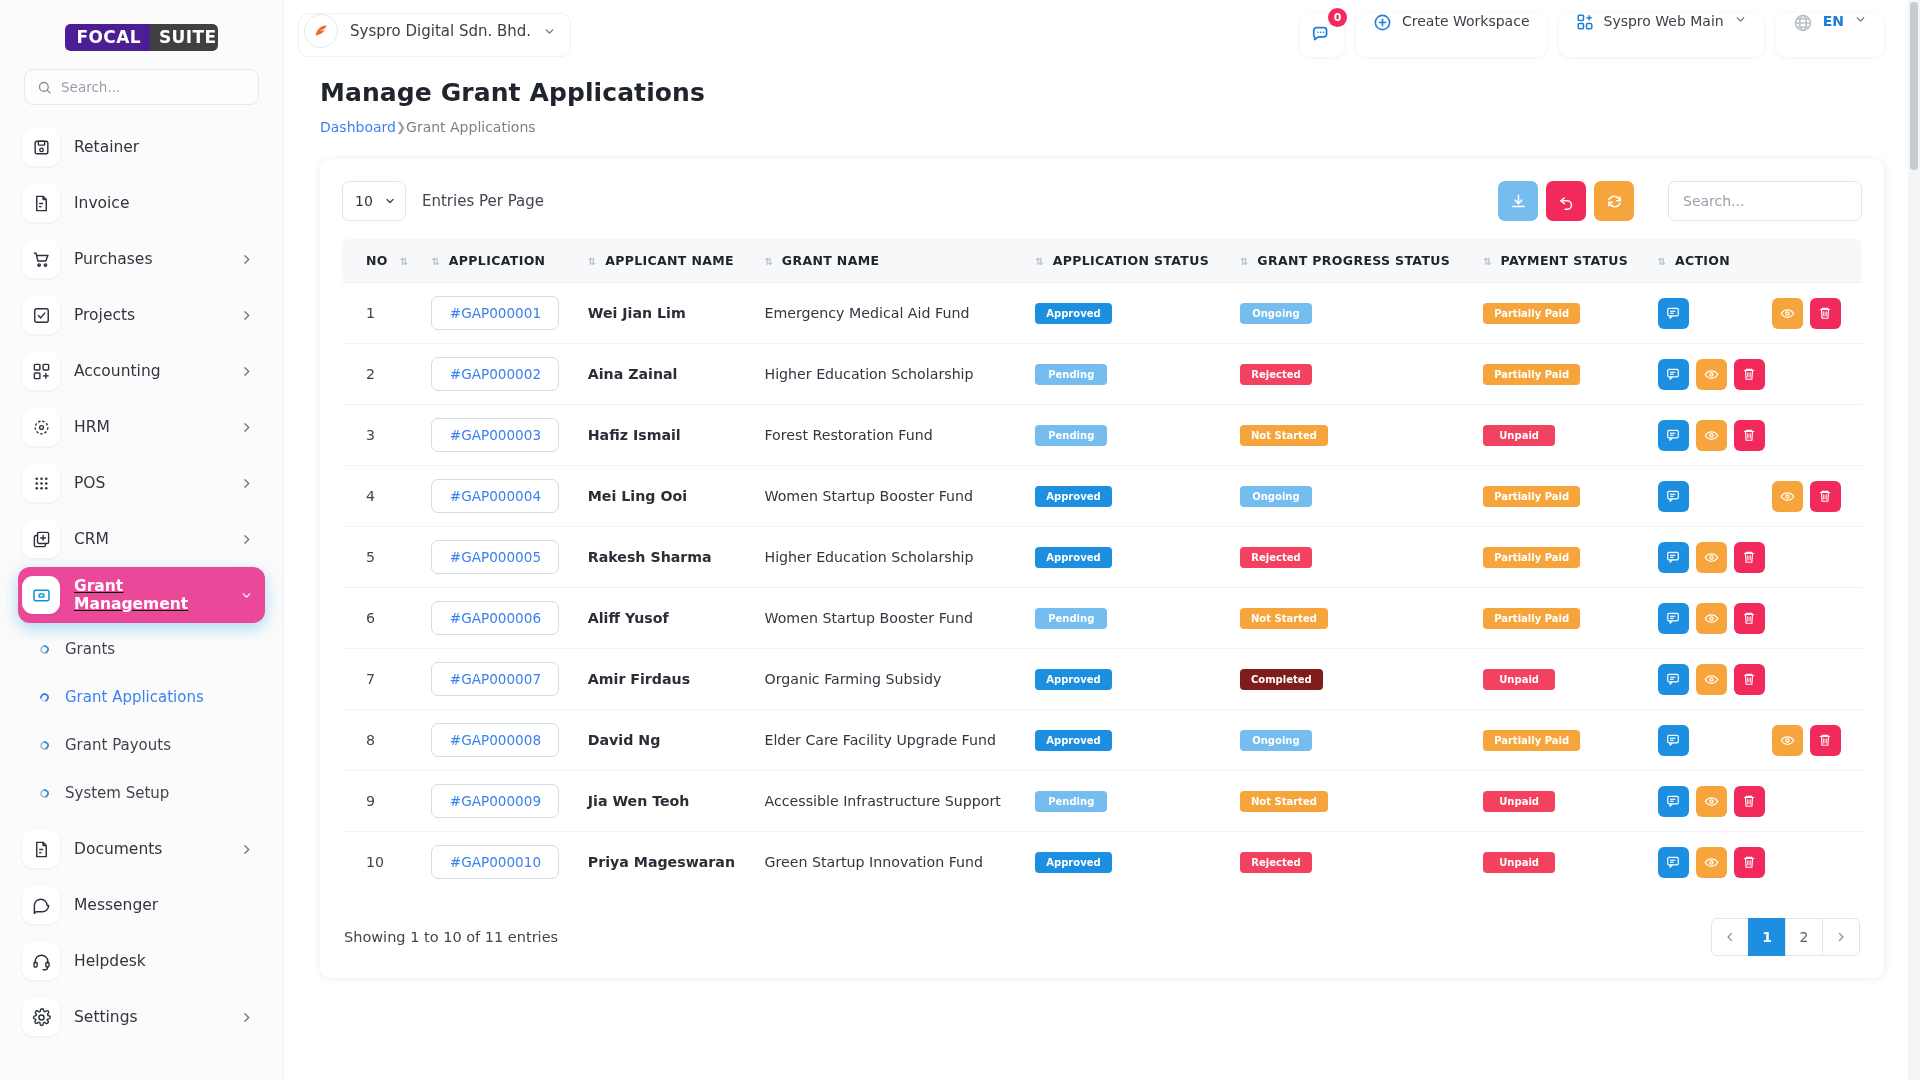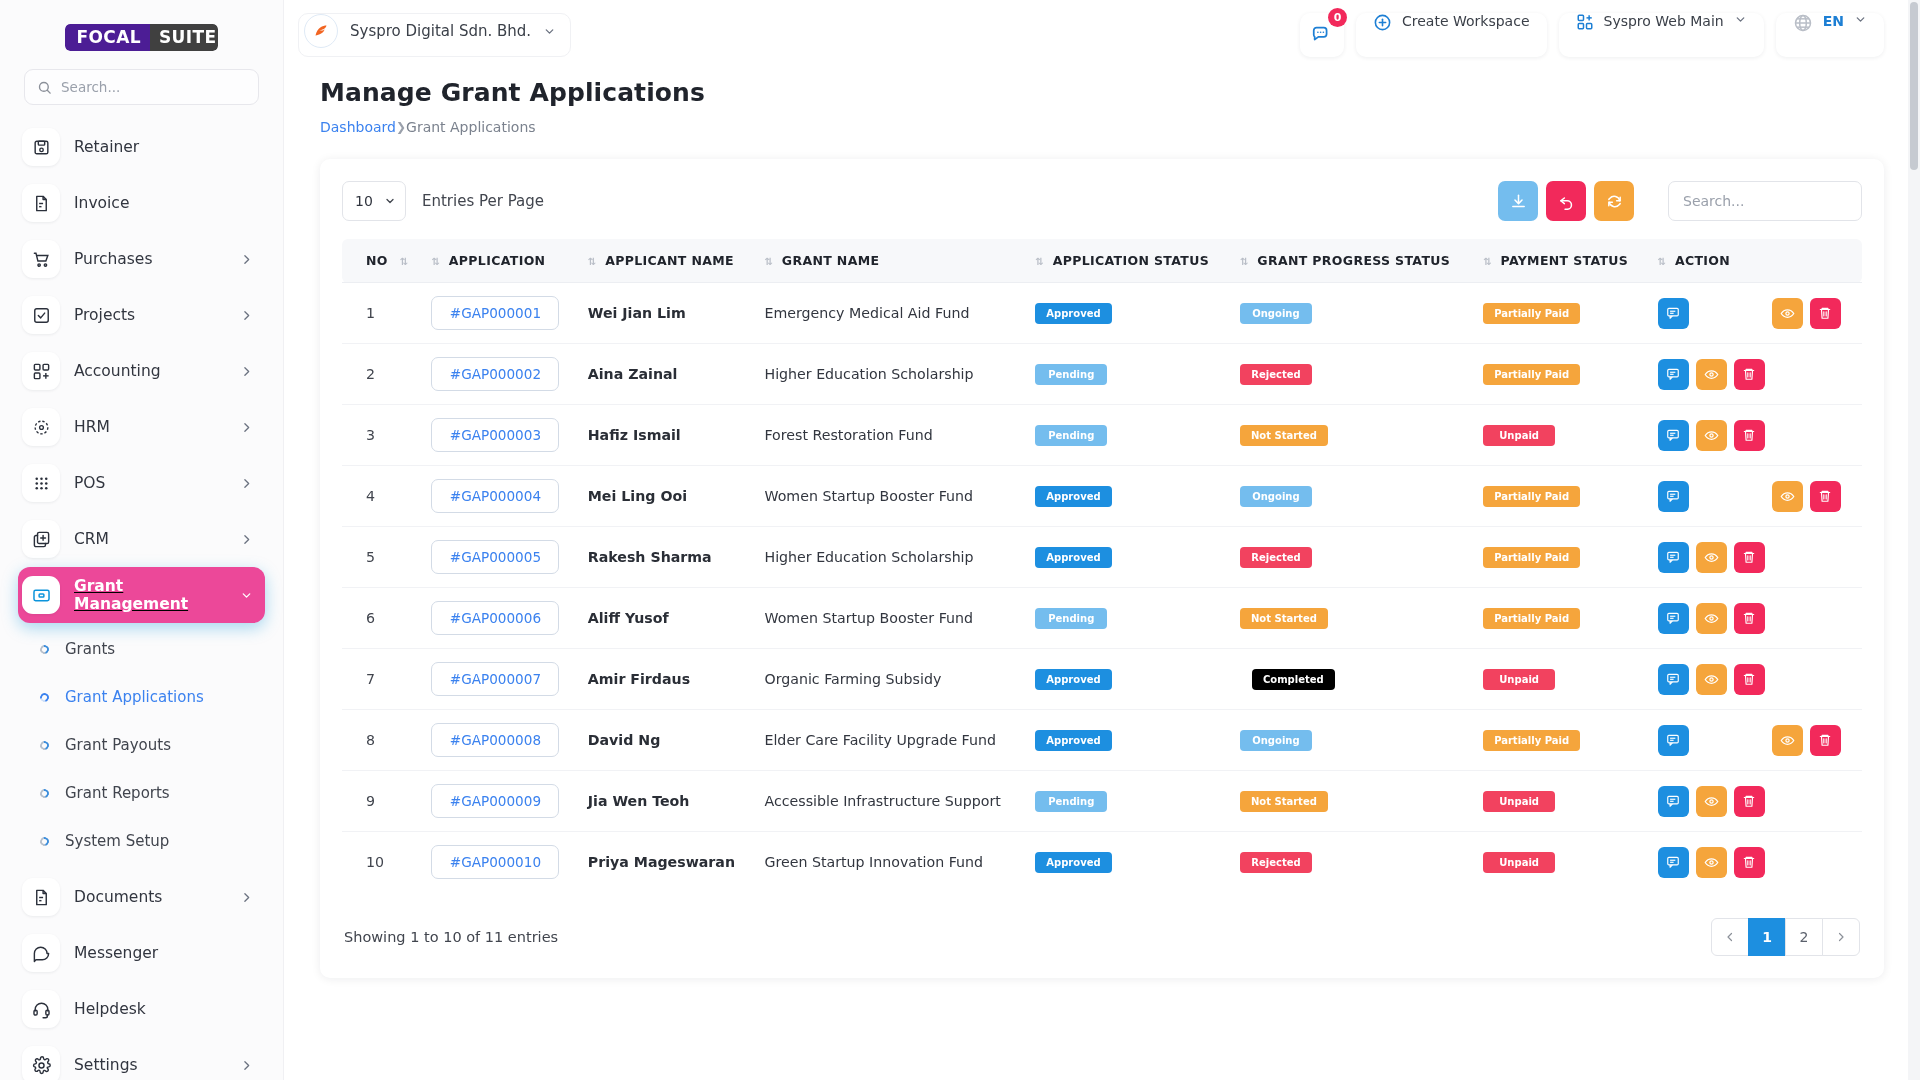--- a/index.html
+++ b/index.html
@@ -166,21 +166,21 @@
 
   .badge-pill {
     display: inline-block; border-radius: 4px; padding: 5px 11px; font-size: 10px;
     color: #fff; font-weight: 600; min-width: 72px; text-align: center; white-space: nowrap;
   }
   .b-approved   { background: #1d8fe0; }
   .b-pending    { background: #74bdee; }
   .b-ongoing    { background: #74bdee; }
   .b-rejected   { background: #f2425f; }
   .b-notstarted { background: #f5a53c; }
-  .b-completed  { background: #000000; margin-left: 12px; }
+  .b-completed  { background: #7f1d1d; }
   .b-partial    { background: #f5a53c; }
   .b-unpaid     { background: #f2425f; }
 
   .actions { display: flex; gap: 7px; align-items: center; }
   .act {
     width: 31px; height: 31px; border-radius: 6px; display: flex; align-items: center;
     justify-content: center; color: #fff; cursor: pointer;
   }
   .a-chat   { background: #1d8fe0; }
   .a-eye    { background: #f5a53c; }
@@ -374,24 +374,20 @@
     <span class="sub-dot"></span>
     <span class="lbl">Grants</span>
   </div>
   <div class="sub-item active">
     <span class="sub-dot"></span>
     <span class="lbl">Grant Applications</span>
   </div>
   <div class="sub-item">
     <span class="sub-dot"></span>
     <span class="lbl">Grant Payouts</span>
-  </div>
-  <div class="sub-item">
-    <span class="sub-dot"></span>
-    <span class="lbl">Grant Reports</span>
   </div>
   <div class="sub-item">
     <span class="sub-dot"></span>
     <span class="lbl">System Setup</span>
   </div>
       </div>
     <nav class="nav" id="nav-bottom">
     <div class="nav-item">
       <span class="ic">
             <svg width="19" height="19" viewBox="0 0 24 24" fill="none" stroke="currentColor" stroke-width="1.8" stroke-linejoin="round">

